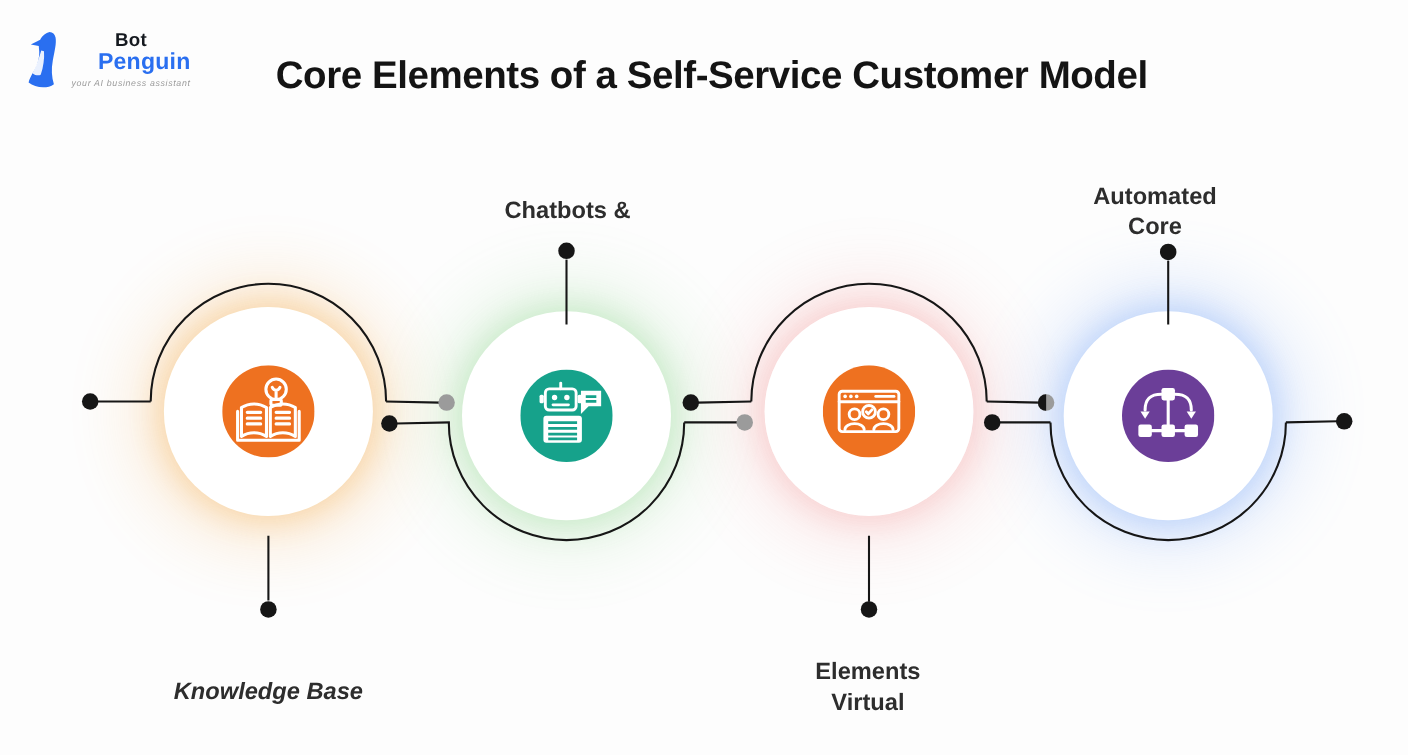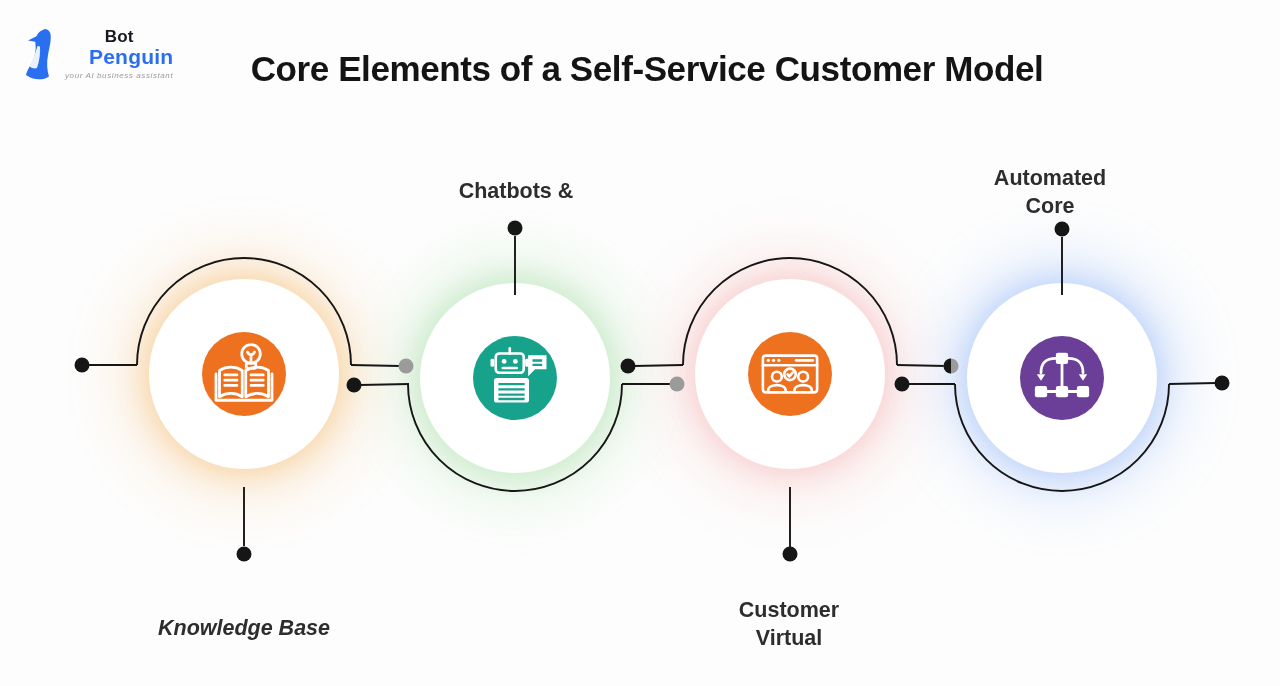--- a/index.html
+++ b/index.html
@@ -215,19 +215,19 @@
 </svg>
 
 <div class="node-label label-1">
   <span>Knowledge Base</span>
   <span></span>
 </div>
 <div class="node-label label-2">
   <span>Chatbots &amp;</span>
 </div>
 <div class="node-label label-3">
-  <span>Customer</span>
+  <span>Elements</span>
   <span>Virtual</span>
 </div>
 <div class="node-label label-4">
   <span>Automated</span>
   <span>Core</span>
 </div>
 
 </body></html>

